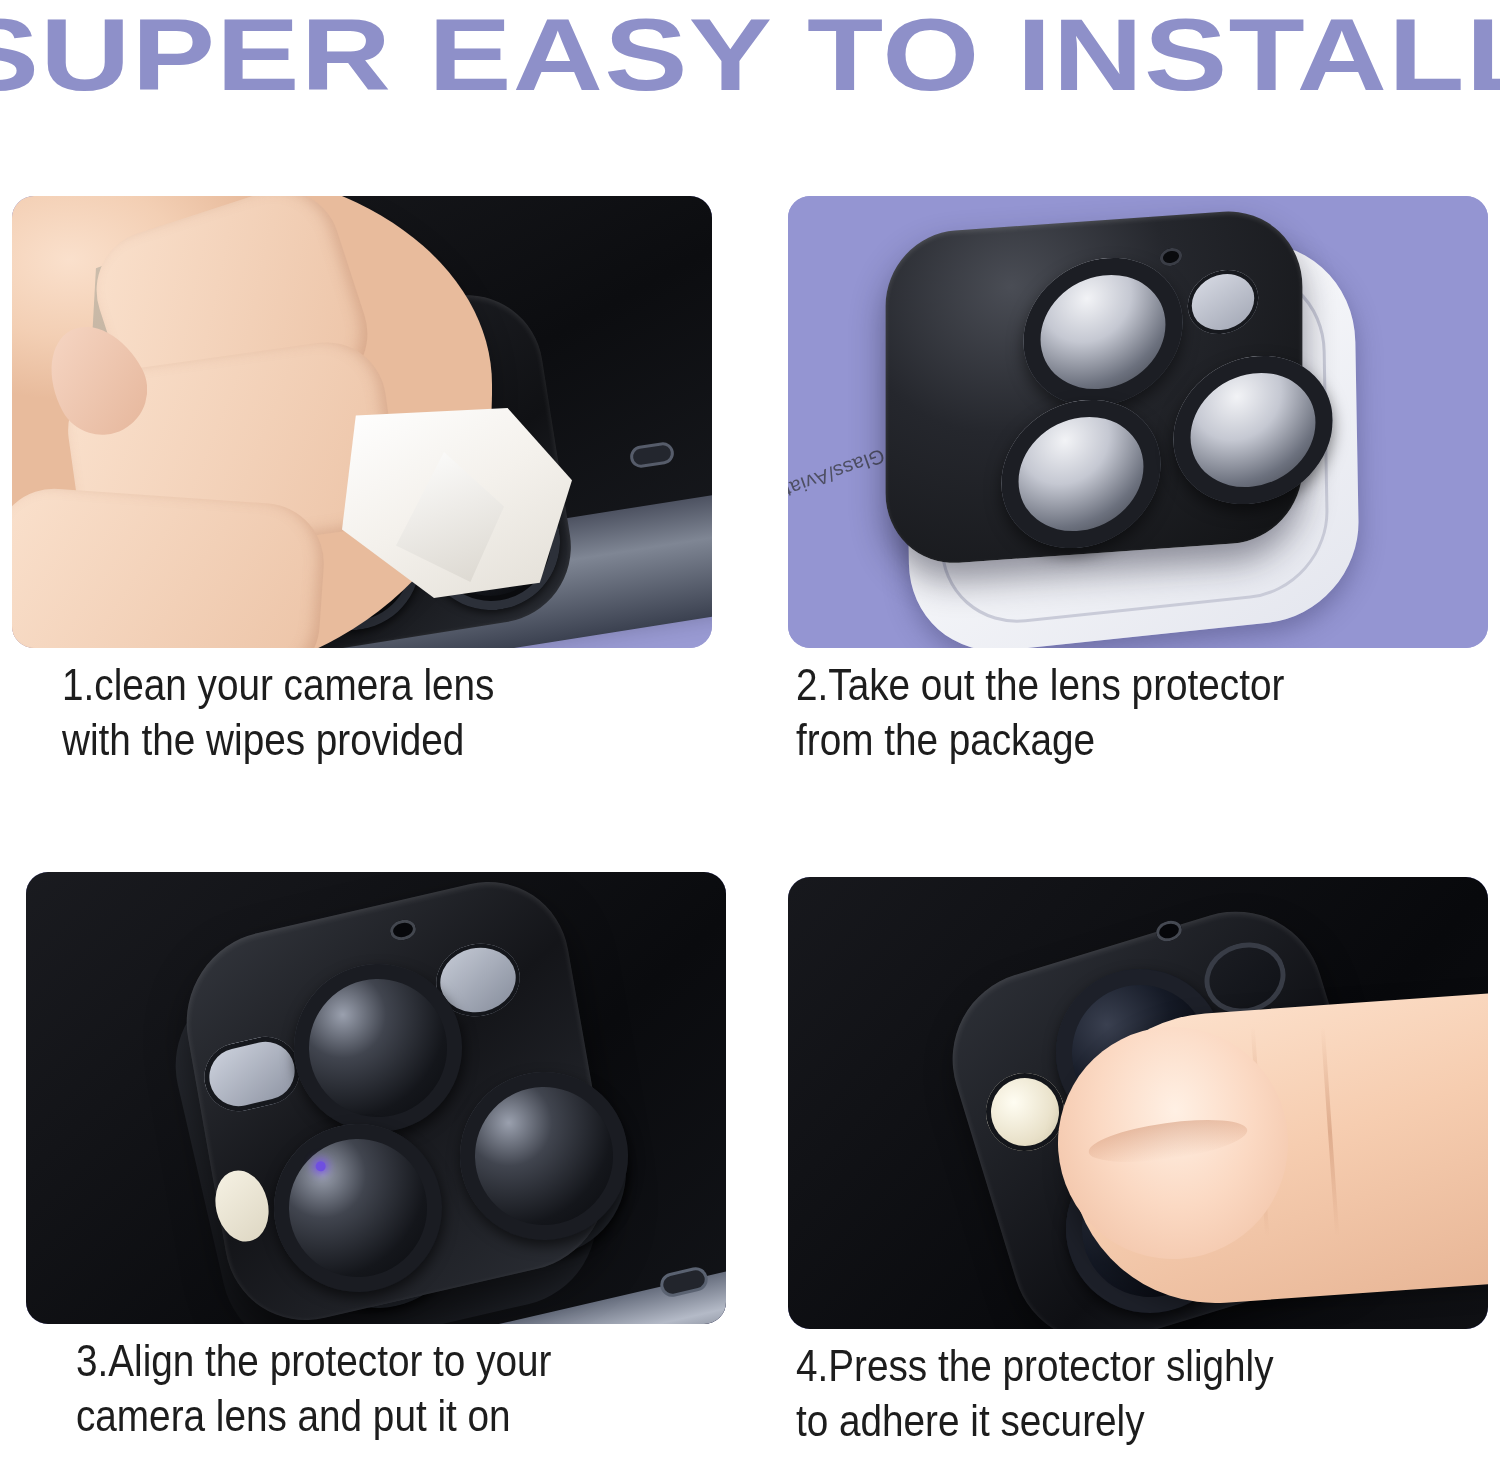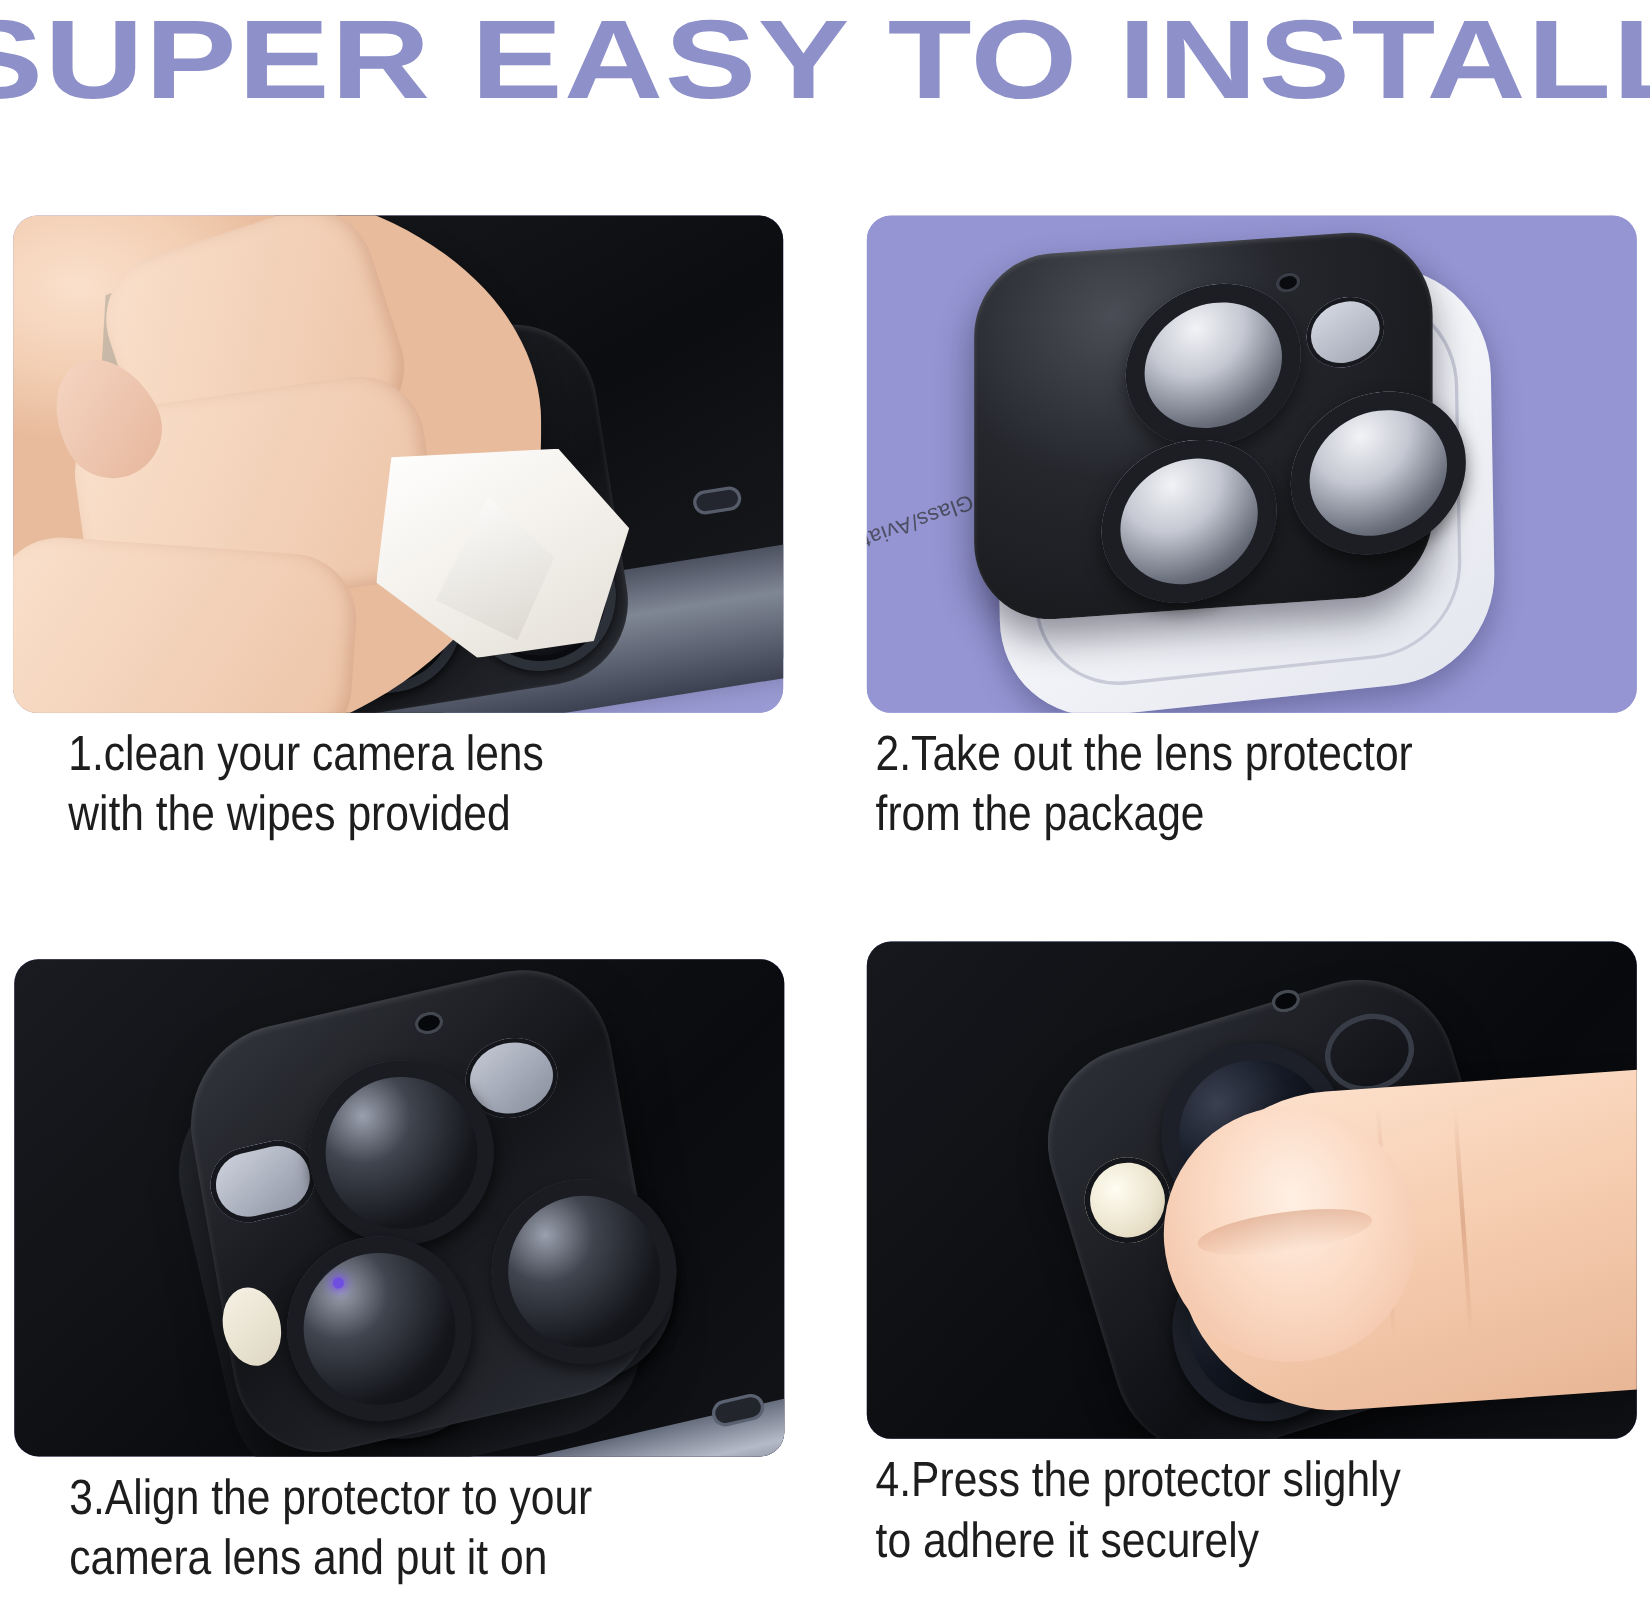--- a/index.html
+++ b/index.html
@@ -32,22 +32,22 @@
   }
 
   
   .steps{
     position:absolute;
     left:0; top:110px; width:1500px; height:1364px;
   }
   .step{ position:absolute; }
   .step-1{ left:12px;  top:86px;  width:700px; height:452px; }
   .step-2{ left:788px; top:86px;  width:700px; height:452px; }
-  .step-3{ left:13px;  top:762px; width:700px; height:452px; }
-  .step-4{ left:788px; top:746px; width:700px; height:580px; }
+  .step-3{ left:26px;  top:762px; width:700px; height:452px; }
+  .step-4{ left:788px; top:767px; width:700px; height:580px; }
 
   .photo{
     position:relative;
     width:700px; height:452px;
     border-radius:22px;
     overflow:hidden;
     background:#9a9bd4;
   }
 
   .caption{

